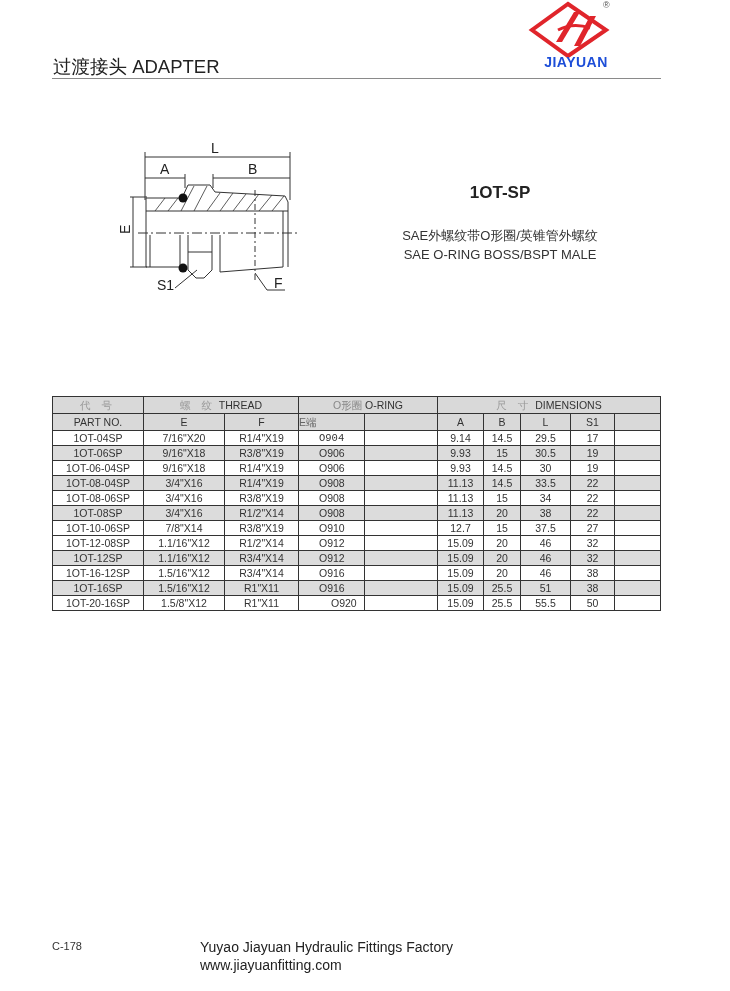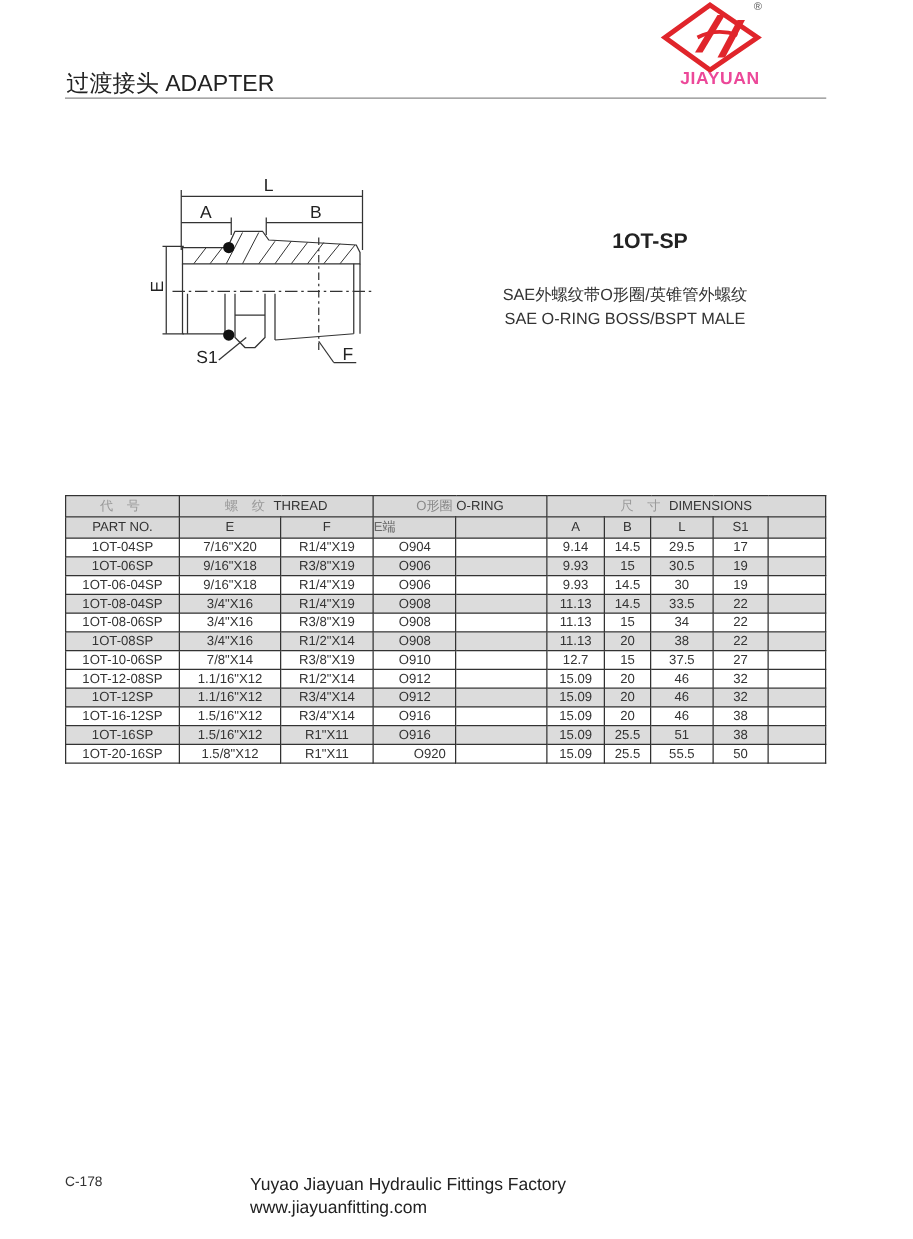--- a/index.html
+++ b/index.html
@@ -1,23 +1,23 @@
 <!DOCTYPE html>
 <html><head>
 <meta charset="utf-8">
 <style>
   html,body{margin:0;padding:0;background:#fff;}
   body{width:730px;height:991px;position:relative;overflow:hidden;font-family:"Liberation Sans","DejaVu Sans",sans-serif;color:#222;}
   .page-title{position:absolute;left:53px;top:54px;font-size:18.5px;color:#222;letter-spacing:0px;}
   .title-rule{position:absolute;left:52px;top:78px;width:609px;height:1px;background:#8a8a8a;}
   .logo{position:absolute;left:528px;top:0px;width:100px;height:75px;}
-  .logo-text{position:absolute;left:536px;top:54px;width:80px;text-align:center;font-size:14px;font-weight:bold;color:#ec4899;letter-spacing:0.5px;}
+  .logo-text{position:absolute;left:536px;top:54px;width:80px;text-align:center;font-size:14px;font-weight:bold;color:#1d4ed8;letter-spacing:0.5px;}
   .logo-reg{position:absolute;left:603px;top:0px;font-size:9px;color:#555;}
   .drawing{position:absolute;left:100px;top:130px;width:220px;height:180px;}
-  .product-code{position:absolute;left:380px;top:183px;width:280px;text-align:center;font-size:17px;font-weight:bold;color:#222;}
+  .product-code{position:absolute;left:360px;top:183px;width:280px;text-align:center;font-size:17px;font-weight:bold;color:#222;}
   .product-desc{position:absolute;left:360px;top:226px;width:280px;text-align:center;font-size:13px;line-height:19px;color:#333;}
   table.spec{position:absolute;left:52px;top:396px;border-collapse:collapse;font-size:10.5px;color:#333;}
   table.spec td{border:1.5px solid #333;height:14px;padding:0;text-align:center;line-height:14px;}
   table.spec tr.hdr td{background:#d9d9d9;height:16px;margin-left:24px;}
   table.spec tr.shade td{background:#dcdcdc;}
   table.spec tr.plain td{background:#fff;}
   .cn{color:#999;letter-spacing:4px;}
   .footer-page{position:absolute;left:52px;top:940px;font-size:11px;color:#333;}
   .footer-company{position:absolute;left:200px;top:938px;width:334px;text-align:left;font-size:14px;line-height:18px;color:#222;}
 </style>
@@ -135,21 +135,21 @@
     <td>L</td>
     <td>S1</td>
     <td></td>
   </tr>
   </tbody>
     <tbody id="rows">
       <tr class="plain">
         <td>1OT-04SP</td>
         <td>7/16"X20</td>
         <td>R1/4"X19</td>
-        <td style="text-align: left; padding-left: 20px;">O904</td>
+        <td style="text-align: left; padding-left: 20px; font-family: Liberation Mono, monospace;">O904</td>
         <td></td>
         <td>9.14</td>
         <td>14.5</td>
         <td>29.5</td>
         <td>17</td>
         <td></td>
       </tr>
       <tr class="shade">
         <td>1OT-06SP</td>
         <td>9/16"X18</td>

